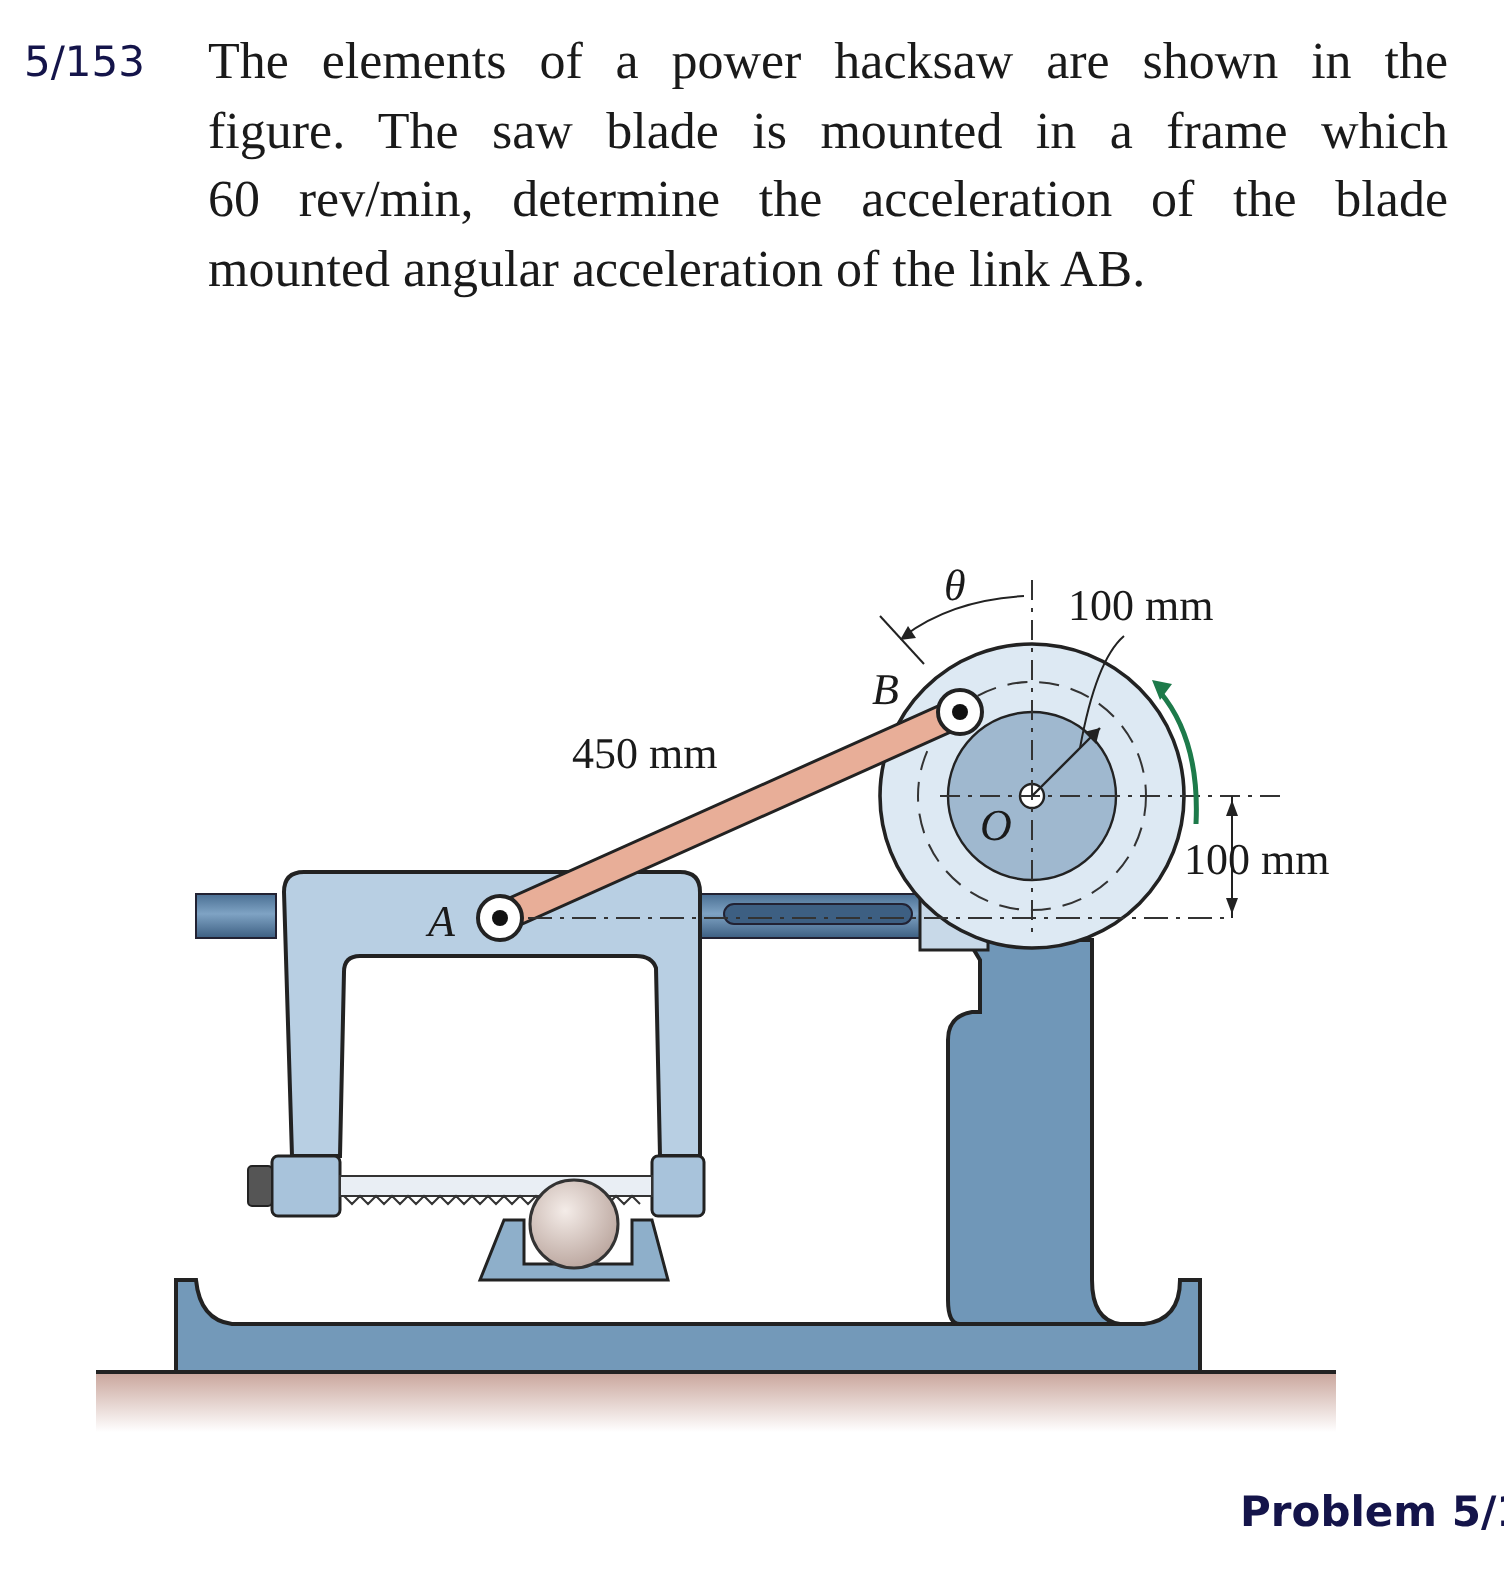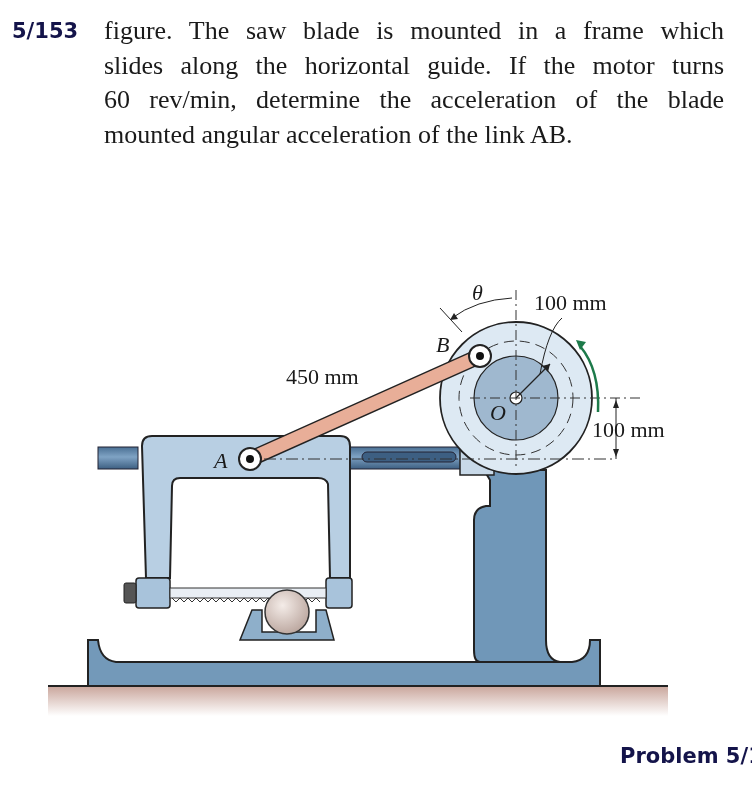--- a/index.html
+++ b/index.html
@@ -3,42 +3,42 @@
 <meta charset="utf-8">
 <style>
   html, body { margin: 0; padding: 0; background: #ffffff; }
   body { width: 752px; height: 793px; position: relative; overflow: hidden; }
   .problem {
     position: absolute; left: 12px; top: 14px; width: 720px;
     font-family: "Liberation Serif", serif; font-size: 26px; line-height: 34.5px; color: #1a1a1a;
   }
   .pnum {
     position: absolute; left: 0; top: 0;
-    font-family: "DejaVu Sans", sans-serif; font-weight: bold; font-size: 21px; color: #14144a;
+    font-family: "DejaVu Sans", sans-serif; font-weight: normal; font-size: 21px; color: #14144a;
     line-height: 34.5px;
   }
   .ptext { margin-left: 92px; width: 620px; text-align: justify; }
   .ptext .line { display: block; white-space: nowrap; text-align-last: justify; }
   .ptext .line.last { text-align-last: left; }
   .fig { position: absolute; left: 0; top: 0; }
   .caption {
     position: absolute; left: 0; width: 752px; top: 744px; text-align: right;
     font-family: "DejaVu Sans", sans-serif; font-weight: bold; font-size: 21px; color: #14144a; padding-left: 40px;
   }
   .lbl { font-family: "Liberation Serif", serif; font-size: 22px; fill: #1a1a1a; }
   .lbl-i { font-family: "Liberation Serif", serif; font-style: italic; font-size: 22px; fill: #1a1a1a; }
 </style>
 </head>
 <body>
 
 <div class="problem">
   <span class="pnum">5/153</span>
   <div class="ptext">
+    <span class="line">The elements of a power hacksaw are shown in the</span>
     <span class="line">figure. The saw blade is mounted in a frame which</span>
-    <span class="line">slides along the horizontal guide. If the motor turns</span>
     <span class="line">60 rev/min, determine the acceleration of the blade</span>
     <span class="line last">mounted angular acceleration of the link AB.</span>
   </div>
 </div>
 
 <svg class="fig" width="752" height="793" viewBox="0 0 752 793">
   <defs>
     <linearGradient id="groundGrad" x1="0" y1="0" x2="0" y2="1">
       <stop offset="0" stop-color="#c9a59b"></stop>
       <stop offset="1" stop-color="#ffffff"></stop>

